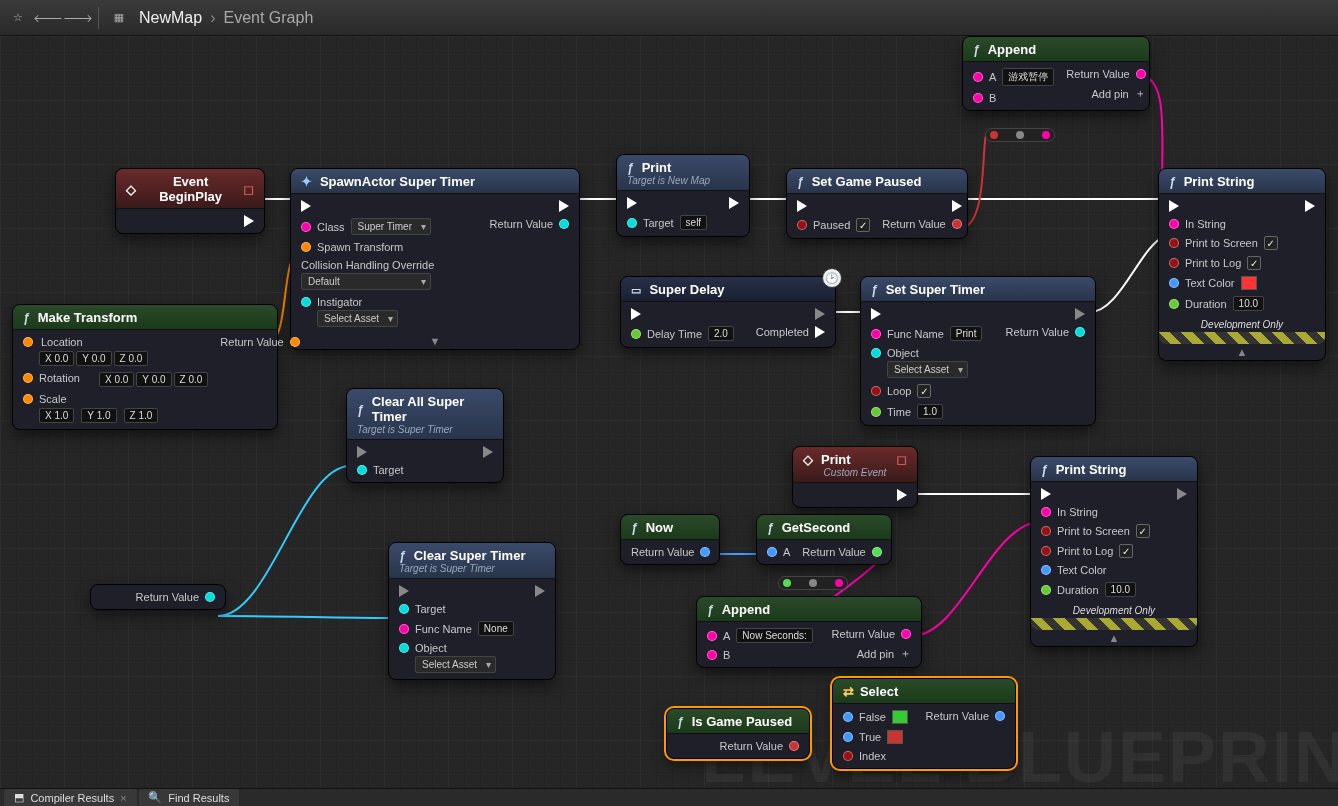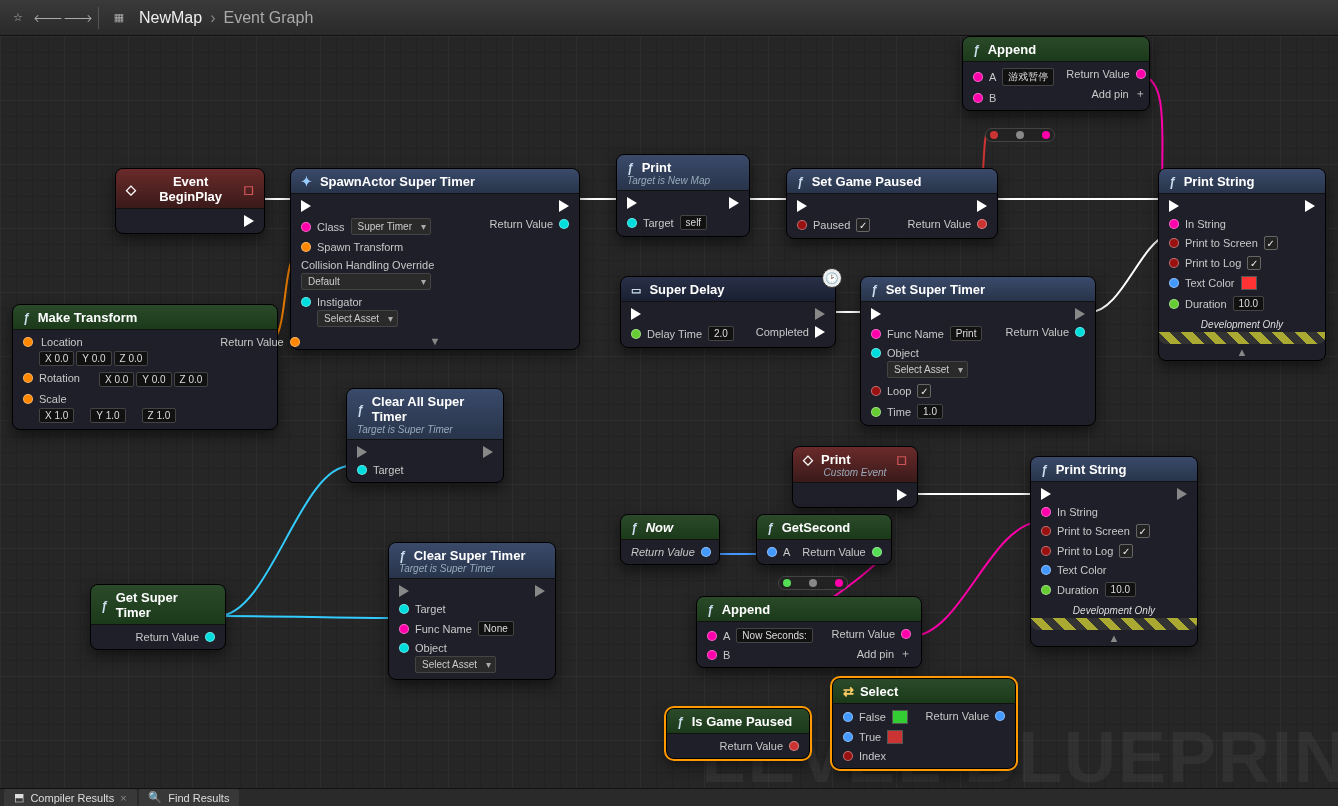--- a/index.html
+++ b/index.html
@@ -251,21 +251,21 @@
           <span class="inlinebox">X <span>0.0</span></span>
           <span class="inlinebox">Y <span>0.0</span></span>
           <span class="inlinebox">Z <span>0.0</span></span>
         </span>
       </div>
       <div class="pin-row" style="flex-direction:column;align-items:flex-start;gap:3px">
         <span style="display:flex;gap:6px;align-items:center">
               <span class="pin orange"></span>
               <span>Scale</span>
             </span>
-        <span style="display:flex;gap:16px;margin-left:16px">
+        <span style="display:flex;gap:7px;margin-left:16px">
           <span class="inlinebox">X <span>1.0</span></span>
           <span class="inlinebox">Y <span>1.0</span></span>
           <span class="inlinebox">Z <span>1.0</span></span>
         </span>
       </div>
     </div>
     <div class="pins-right">
       <div class="pin-row">
             <span>Return Value</span>
             <span class="pin orange"></span>
@@ -294,21 +294,21 @@
           </div>
     </div>
     <div class="pins-right">
           <div class="pin-row">
             <span class="pin exec"></span>
           </div>
         </div>
   </div>
 </div>
 
-<div class="node" style="left:786px; top:132px; width:212px;">
+<div class="node" style="left:786px; top:132px; width:182px;">
   <div class="node-header">
         <div class="node-title">
           <span class="fn-icon"></span>
           <span>Set Game Paused</span>
         </div>
       </div>
   <div class="node-body">
     <div class="pins-left">
       <div class="pin-row">
             <span class="pin exec"></span>
@@ -553,26 +553,20 @@
     </div>
     <div class="pins-right">
           <div class="pin-row">
             <span class="pin exec hollow"></span>
           </div>
         </div>
   </div>
 </div>
 
 <div class="node" style="left:90px; top:548px; width:136px;">
-  <div class="node-header green">
-        <div class="node-title">
-          <span class="fn-icon"></span>
-          <span>Get Super Timer</span>
-        </div>
-      </div>
   <div class="node-body">
         <div class="pins-right">
           <div class="pin-row">
             <span>Return Value</span>
             <span class="pin cyan"></span>
           </div>
         </div>
       </div>
 </div>
 
@@ -587,21 +581,21 @@
       </div>
   <div class="node-body">
         <div class="pins-right">
           <div class="pin-row">
             <span class="pin exec"></span>
           </div>
         </div>
       </div>
 </div>
 
-<div class="node" style="left:620px; top:478px; width:100px;font-style:italic;">
+<div class="node" style="left:620px; top:478px; width:100px;">
   <div class="node-header green">
         <div class="node-title">
           <span class="fn-icon"></span>
           <span>Now</span>
         </div>
       </div>
   <div class="node-body">
         <div class="pins-right">
           <div class="pin-row">
             <span>Return Value</span>

